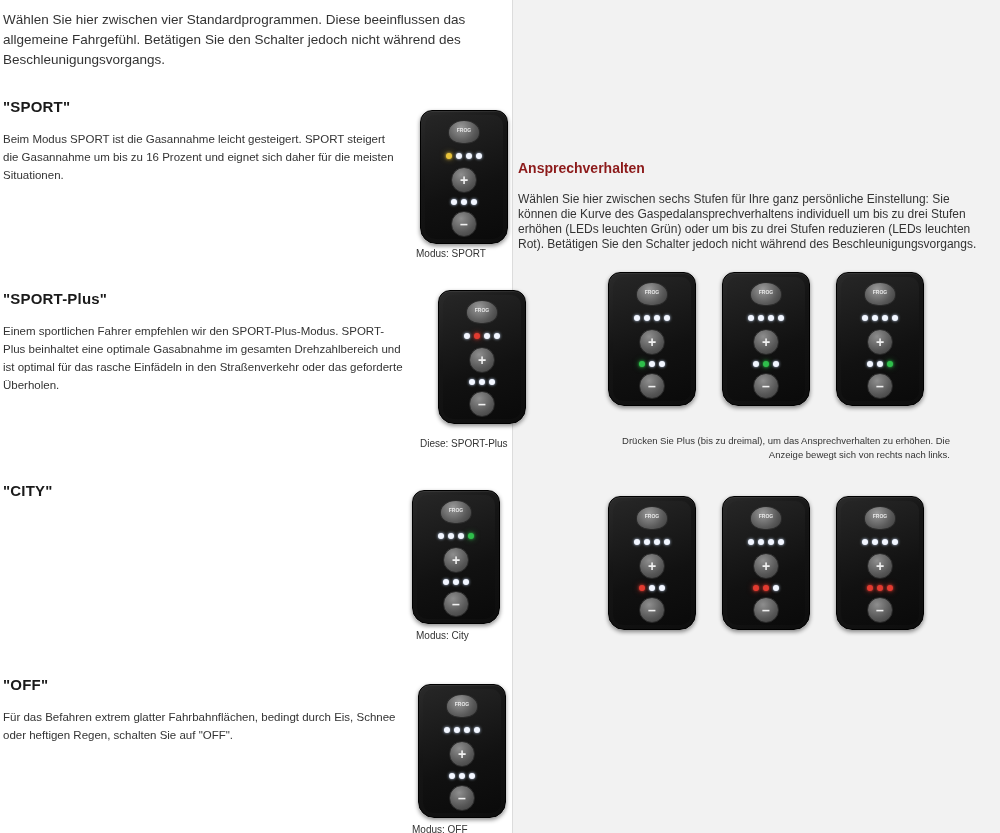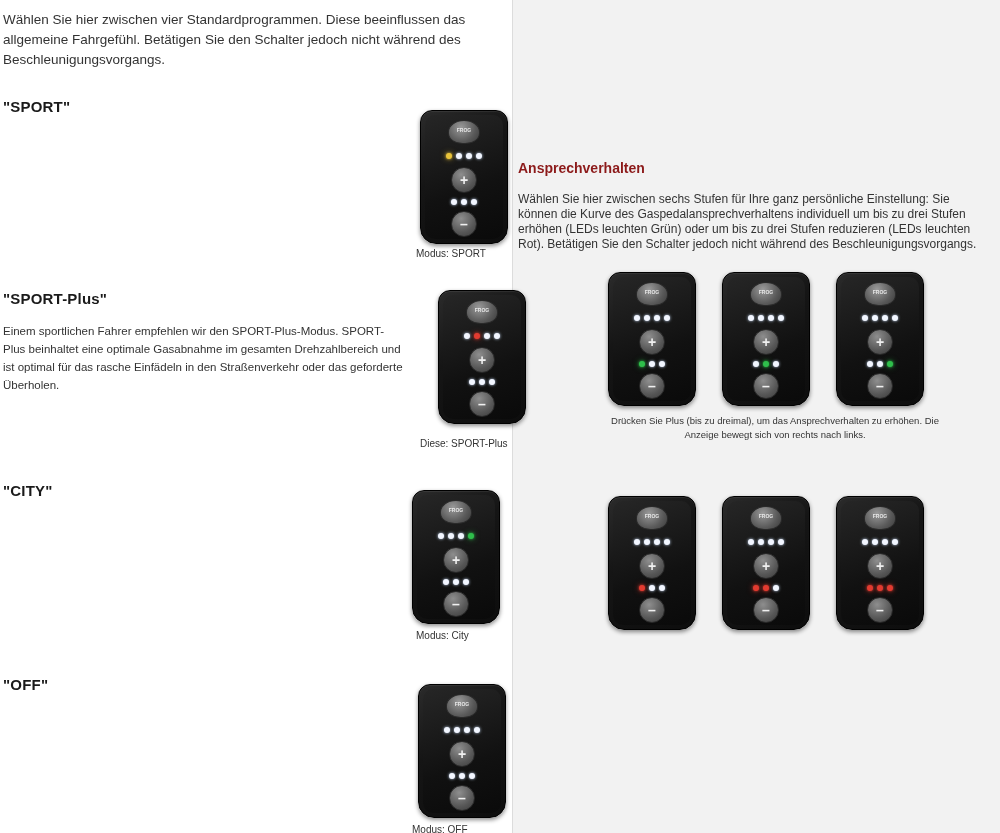--- a/index.html
+++ b/index.html
@@ -75,21 +75,22 @@
     width: 474px;
     font-size: 12px;
     line-height: 15px;
     color: #333;
   }
   .right-caption {
     position: absolute;
     font-size: 9.5px;
     line-height: 14px;
     color: #333;
-    text-align: center;
+    text-align: right;
+    margin-top: 20px;
   }
 
   
   .device {
     position: absolute;
     background: linear-gradient(145deg, #2b2b2b 0%, #151515 40%, #0d0d0d 100%);
     border-radius: 12px 12px 16px 16px;
     box-shadow: 0 2px 4px rgba(0,0,0,0.45), inset 0 1px 1px rgba(255,255,255,0.08);
     border: 1px solid #000;
     box-sizing: border-box;
@@ -155,27 +156,29 @@
 <body>
 
 <div class="page">
 
   <div class="left-pane"></div>
   <div class="right-pane"></div>
 
   <div class="intro">Wählen Sie hier zwischen vier Standardprogrammen. Diese beeinflussen das allgemeine Fahrgefühl. Betätigen Sie den Schalter jedoch nicht während des Beschleunigungsvorgangs.</div>
 
   <div class="section-title" style="left:3px; top:98px;">"SPORT"</div>
+  <div class="section-body" style="left:3px; top:130px;">Beim Modus SPORT ist die Gasannahme leicht gesteigert. SPORT steigert die Gasannahme um bis zu 16 Prozent und eignet sich daher für die meisten Situationen.</div>
 
   <div class="section-title" style="left:3px; top:290px;">"SPORT-Plus"</div>
   <div class="section-body" style="left:3px; top:322px;">Einem sportlichen Fahrer empfehlen wir den SPORT-Plus-Modus. SPORT-Plus beinhaltet eine optimale Gasabnahme im gesamten Drehzahlbereich und ist optimal für das rasche Einfädeln in den Straßenverkehr oder das geforderte Überholen.</div>
 
   <div class="section-title" style="left:3px; top:482px;">"CITY"</div>
 
   <div class="section-title" style="left:3px; top:676px;">"OFF"</div>
+  <div class="section-body" style="left:3px; top:708px;">Für das Befahren extrem glatter Fahrbahnflächen, bedingt durch Eis, Schnee oder heftigen Regen, schalten Sie auf "OFF".</div>
 
   <div class="right-title">Ansprechverhalten</div>
   <div class="right-body">Wählen Sie hier zwischen sechs Stufen für Ihre ganz persönliche Einstellung: Sie können die Kurve des Gaspedalansprechverhaltens individuell um bis zu drei Stufen erhöhen (LEDs leuchten Grün) oder um bis zu drei Stufen reduzieren (LEDs leuchten Rot). Betätigen Sie den Schalter jedoch nicht während des Beschleunigungsvorgangs.</div>
 
   <div class="right-caption" style="left:600px; top:414px; width:350px;">Drücken Sie Plus (bis zu dreimal), um das Ansprechverhalten zu erhöhen. Die Anzeige bewegt sich von rechts nach links.</div>
 
   <div class="device" style="left:420px; top:110px; width:88px; height:134px;">
     <div class="bezel"></div>
     <div class="knob" style="top:9px; width:30px; height:22px;">
       <div class="knob-label" style="top:6px; font-size:5px;">FROG</div>

